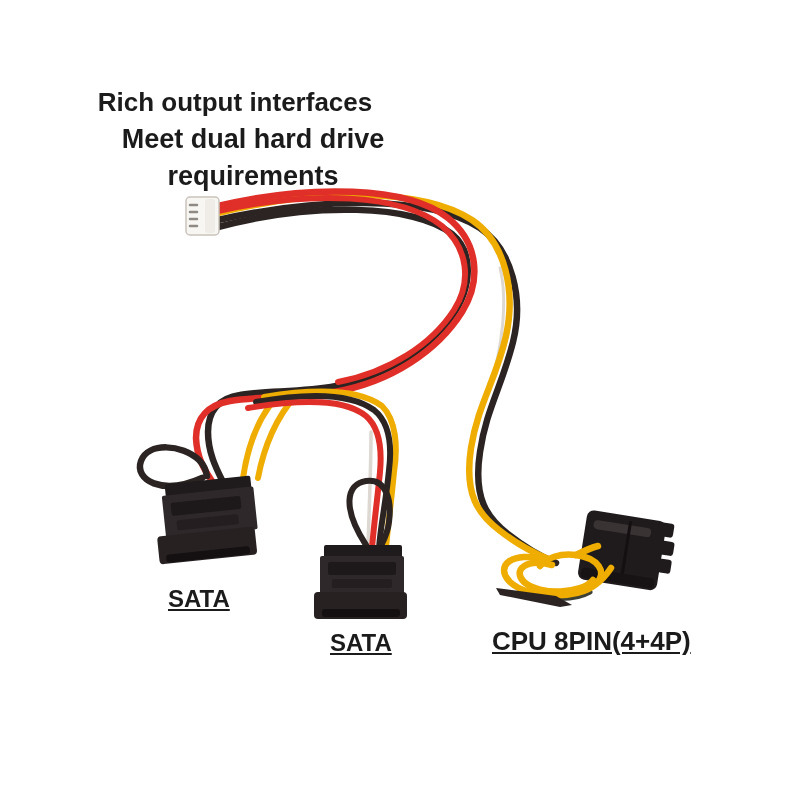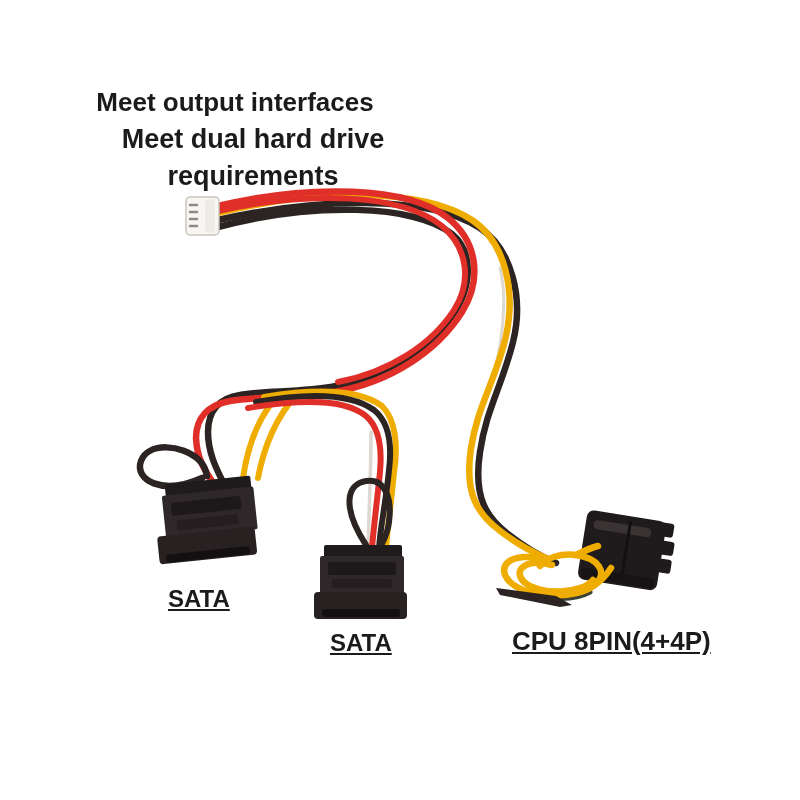--- a/index.html
+++ b/index.html
@@ -25,21 +25,21 @@
 
   .conn-label{
     position:absolute;
     color:var(--text-color,#1b1b1b);
     font-weight:700;
     white-space:nowrap;
     text-decoration:underline;
   }
   #label-sata-left{left:168px;top:585px;font-size:24px;}
   #label-sata-mid{left:330px;top:629px;font-size:24px;}
-  #label-cpu{left:512px;top:626px;font-size:26px;}
+  #label-cpu{left:492px;top:626px;font-size:26px;}
 
   
   .w-red{stroke:var(--wire-red,#e03028);}
   .w-yellow{stroke:var(--wire-yellow,#eead00);}
   .w-black{stroke:var(--wire-black,#2b2422);}
   .w-white{stroke:var(--wire-white,#ddd8d2);}
   .w-olive{stroke:var(--wire-olive,#3c4035);}
   .wire{fill:none;stroke-linecap:round;stroke-linejoin:round;}
 </style>
 </head>
@@ -114,20 +114,20 @@
       <path class="wire w-olive" stroke-width="5" d="M518,588 C540,600 572,602 590,592"></path>
       <path class="wire w-yellow" stroke-width="6.5" d="M546,560 C512,550 494,566 510,582 C528,599 578,600 596,584 C608,572 598,558 576,555 C560,553 546,558 540,566"></path>
       <path class="wire w-yellow" stroke-width="6.5" d="M552,565 C526,558 512,570 524,582 C540,596 582,594 593,580"></path>
       <path class="wire w-yellow" stroke-width="6.5" d="M576,555 C584,551 590,548 598,546"></path>
       <path class="wire w-yellow" stroke-width="6.5" d="M596,584 C602,580 607,574 611,568"></path>
       <path d="M496,588 L556,596 L572,605 L560,607 L500,595 Z" fill="var(--wire-black,#2b2422)"></path>
     </g>
   </svg>
 
   <div class="headline">
-    <div class="l1">Meet output interfaces</div>
+    <div class="l1">Rich output interfaces</div>
     <div class="l2">Meet dual hard drive requirements</div>
   </div>
 
   <div id="label-sata-left" class="conn-label">SATA</div>
   <div id="label-sata-mid" class="conn-label">SATA</div>
   <div id="label-cpu" class="conn-label">CPU 8PIN(4+4P)</div>
 </div>
 
 </body></html>

